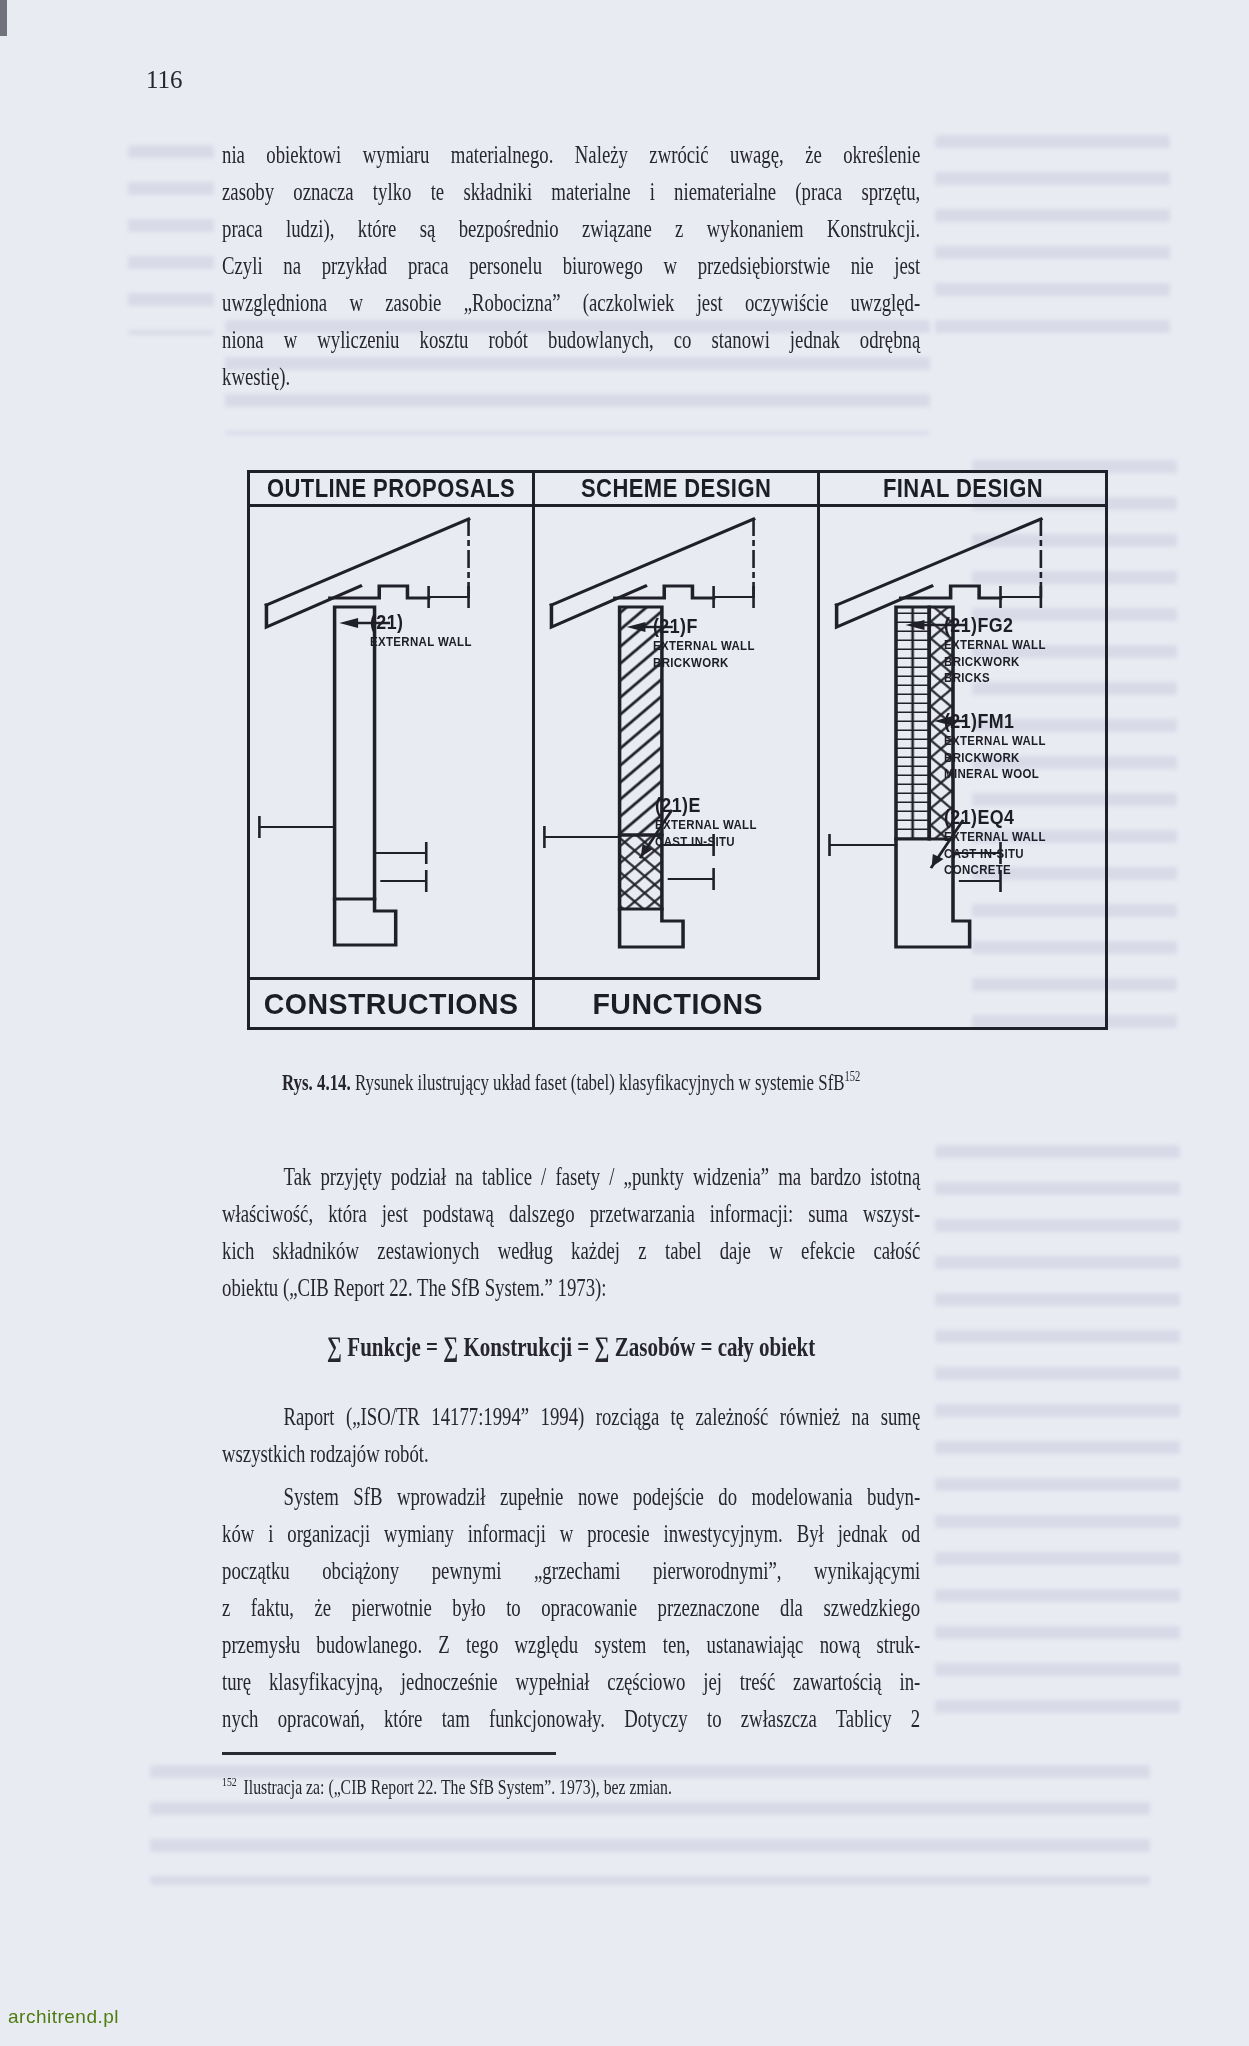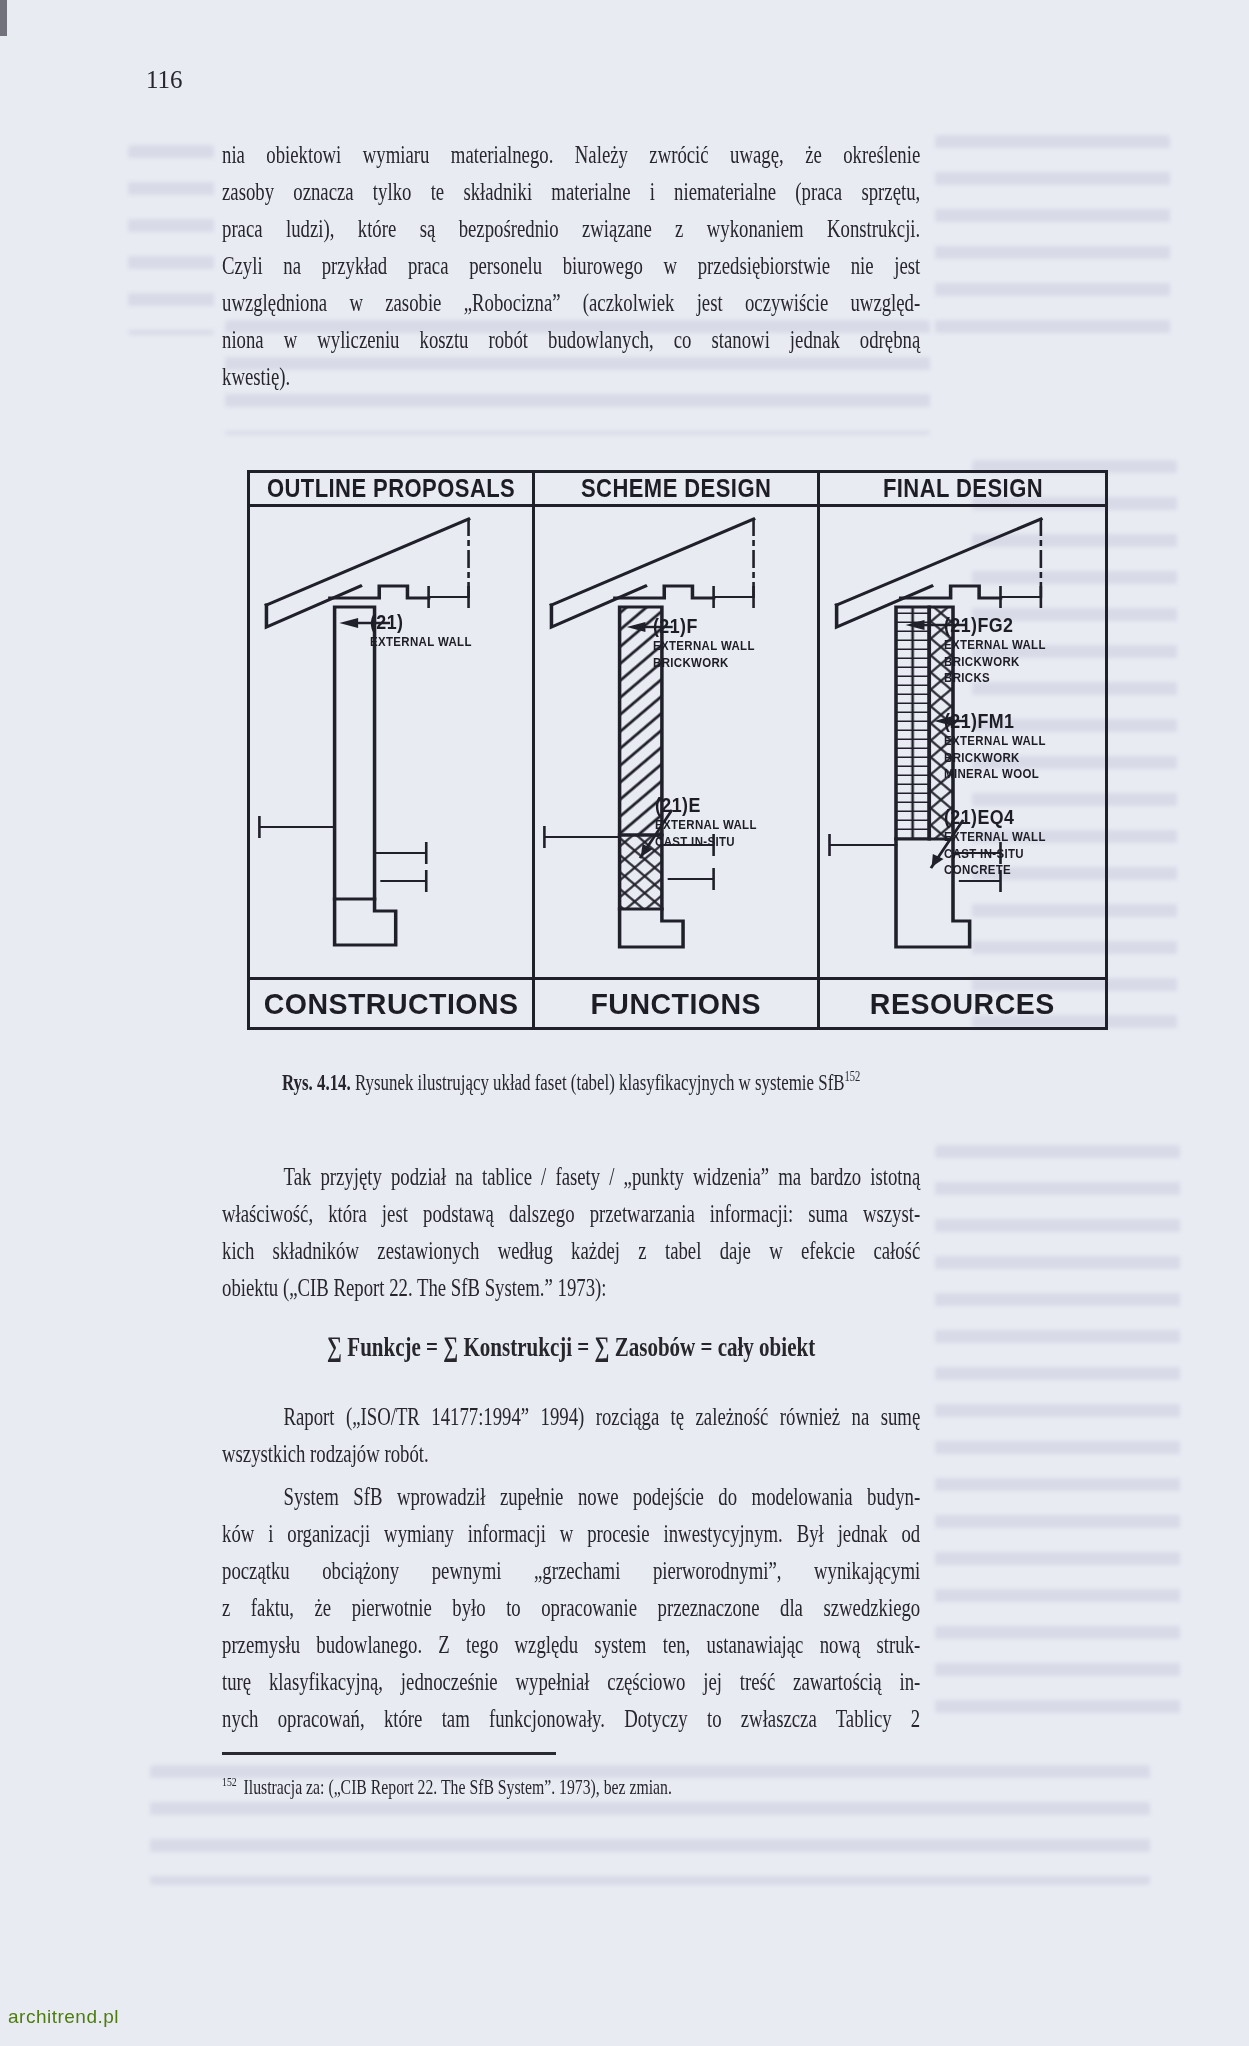--- a/index.html
+++ b/index.html
@@ -230,23 +230,20 @@
       </div>
     </div>
 
     <div class="fig-row fig-foot">
       <div class="fig-cell">
           <span class="cond">CONSTRUCTIONS</span>
         </div>
       <div class="fig-cell">
           <span class="cond">FUNCTIONS</span>
         </div>
-      <div class="fig-cell">
-          <span class="cond">RESOURCES</span>
-        </div>
     </div>
   </div>
 
   <div class="squeeze caption">
     <b>Rys. 4.14.</b><span> Rysunek ilustrujący układ faset (tabel) klasyfikacyjnych w systemie SfB</span><sup>152</sup>
   </div>
 
   <div class="squeeze p2 indent">
       <div class="tline">Tak przyjęty podział na tablice / fasety / „punkty widzenia” ma bardzo istotną</div>
       <div class="tline">właściwość, która jest podstawą dalszego przetwarzania informacji: suma wszyst-</div>

